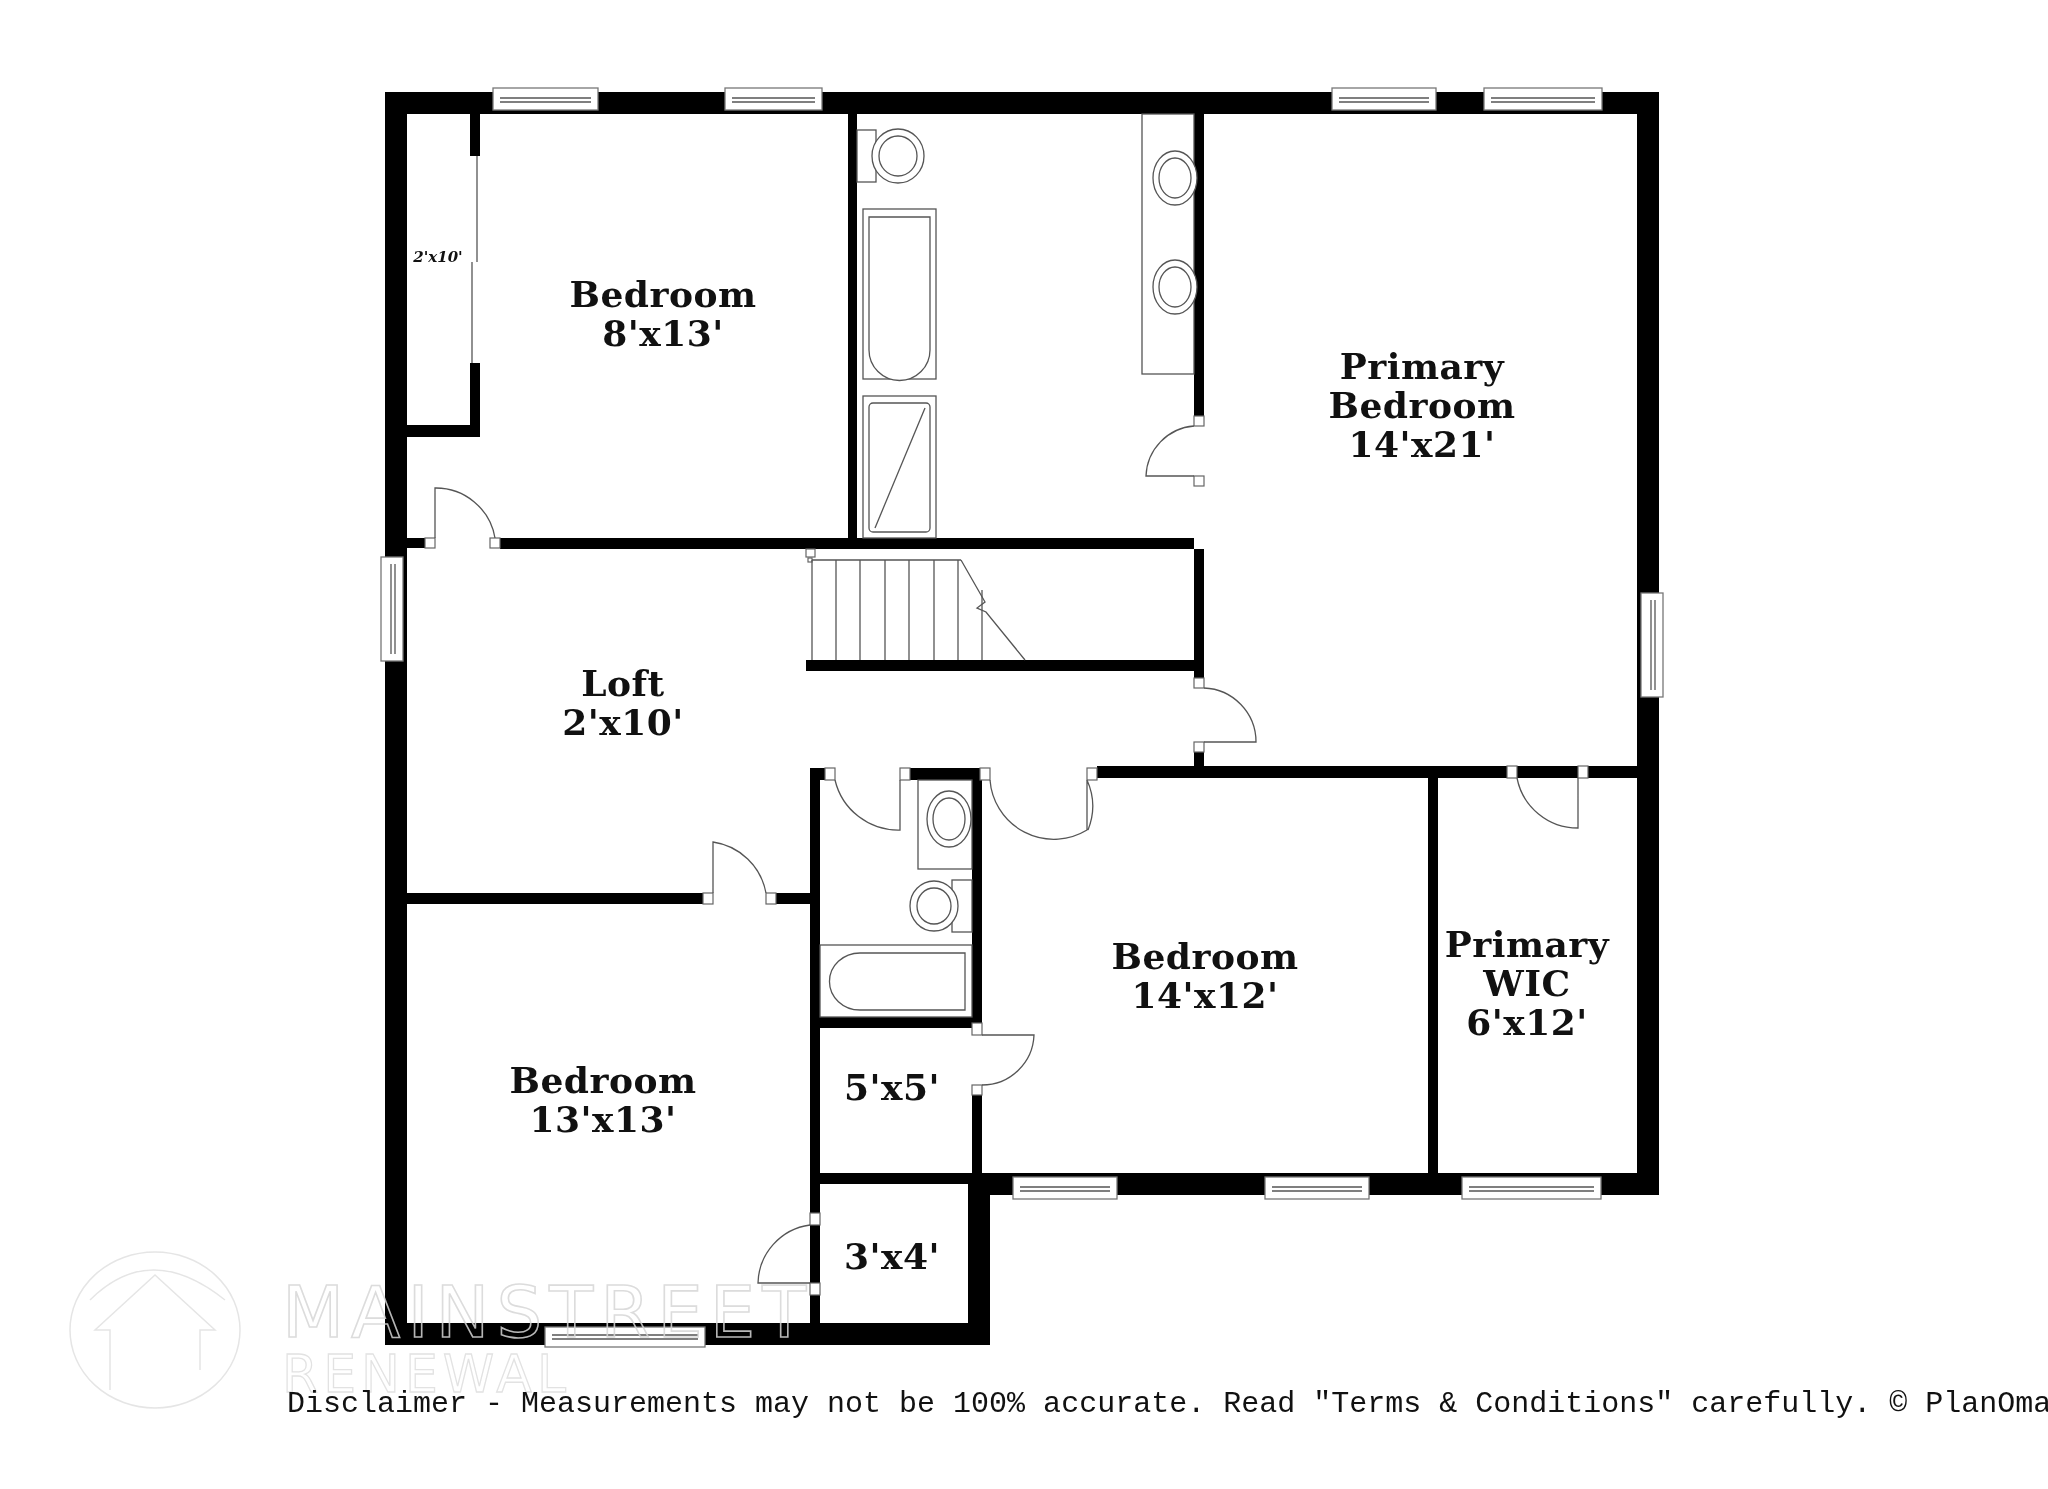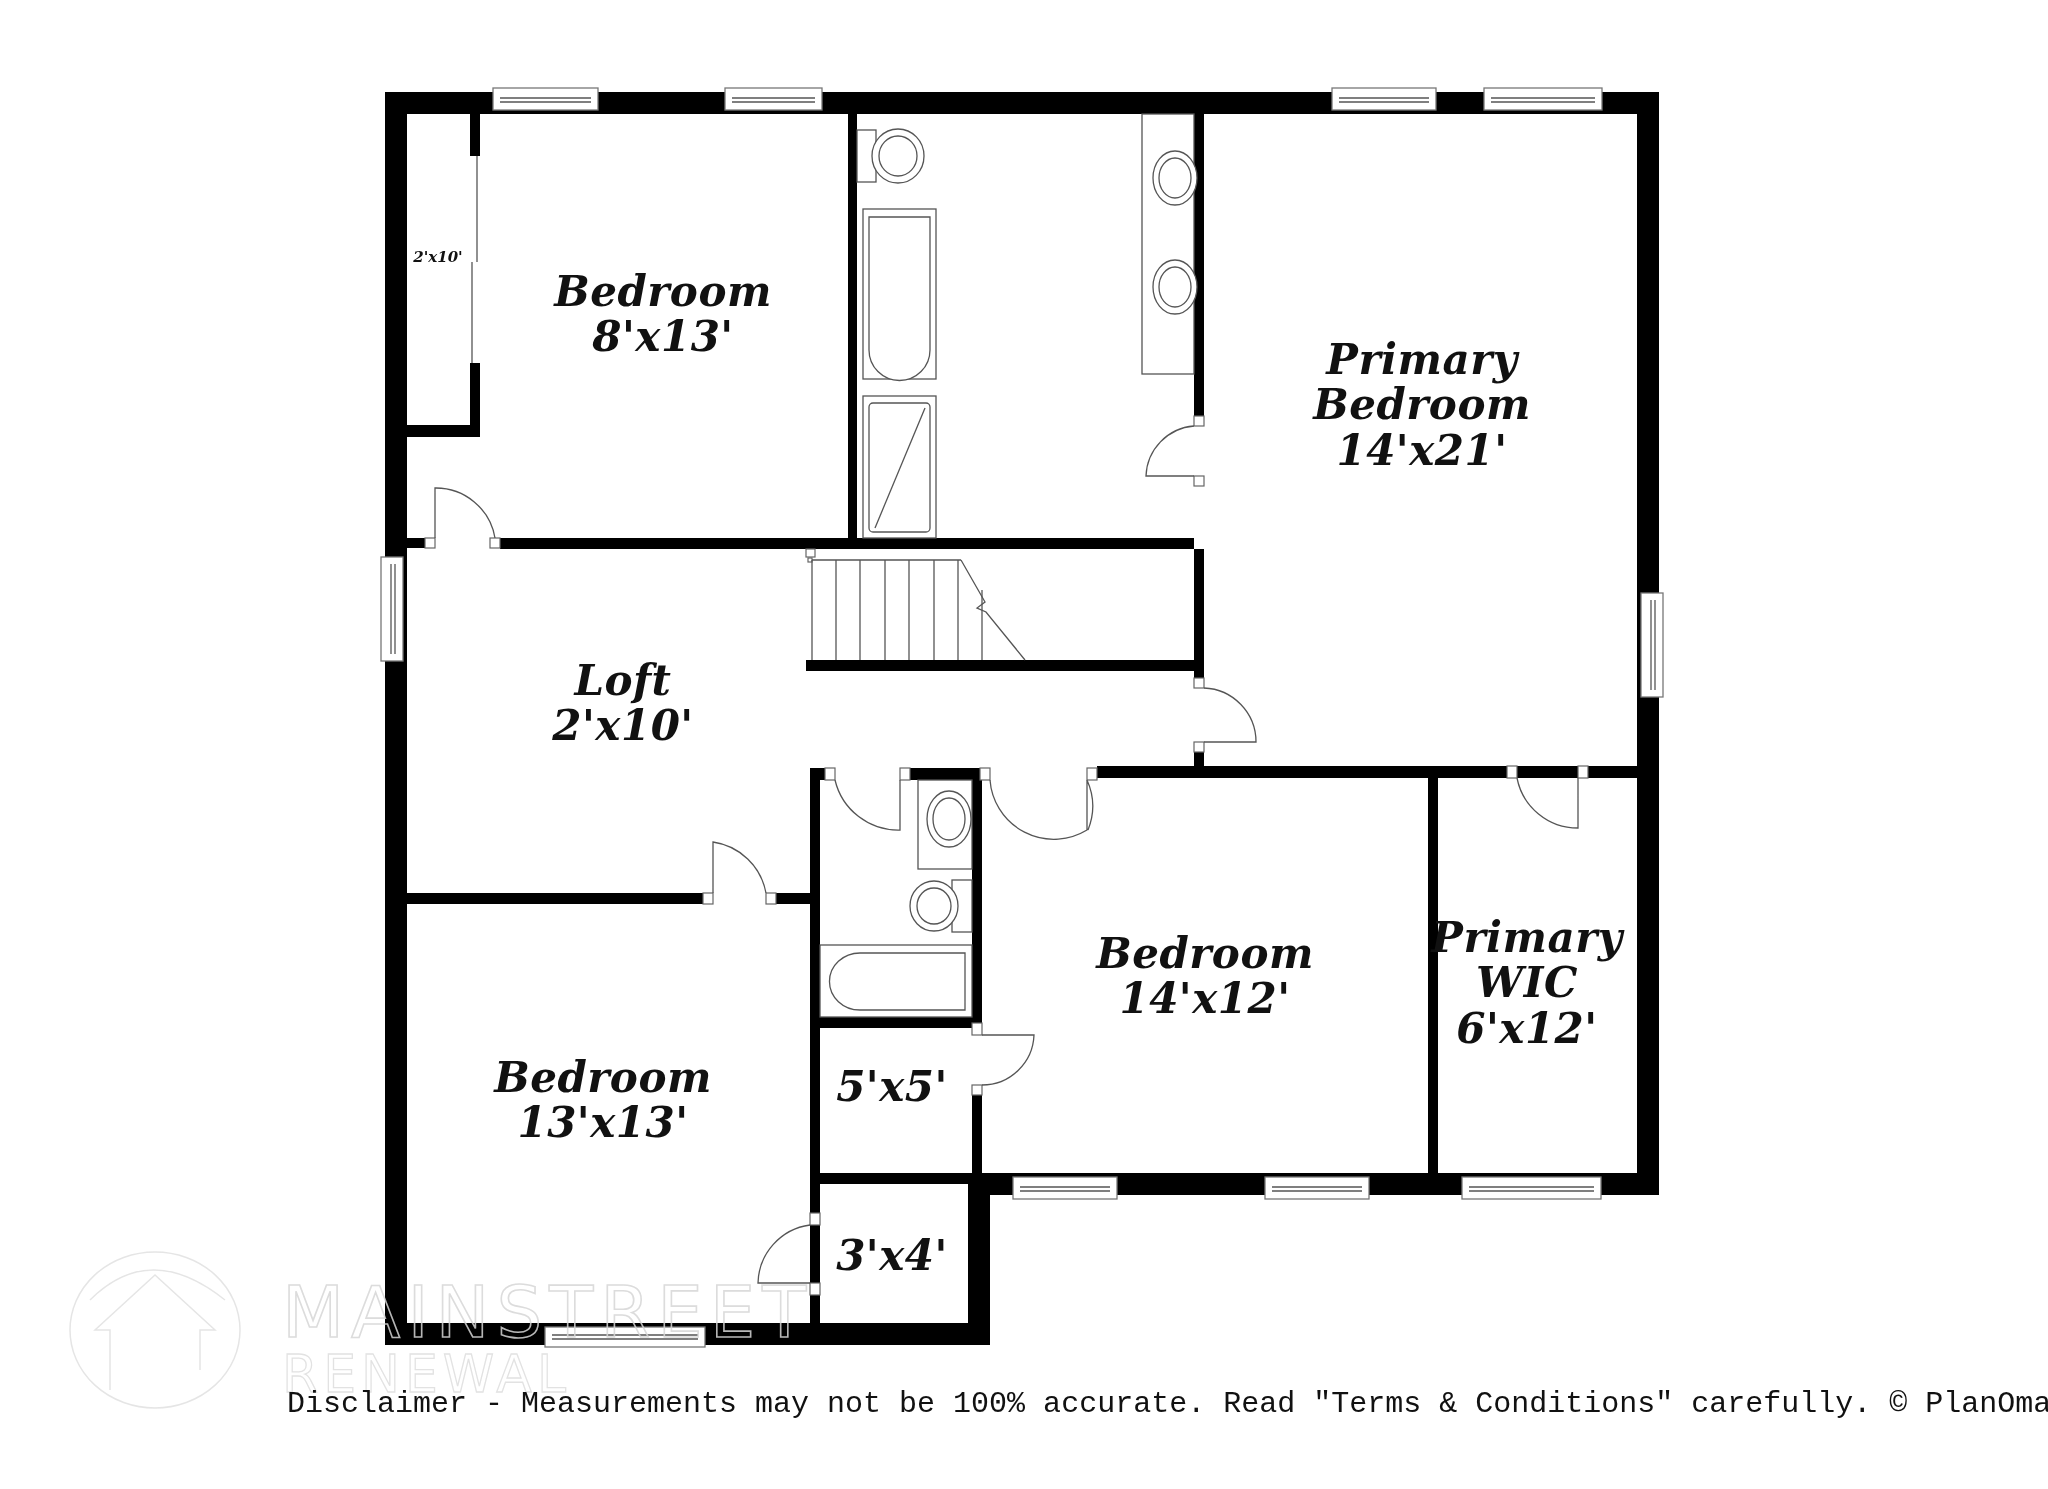--- a/index.html
+++ b/index.html
@@ -4,21 +4,21 @@
 <style>
   html,body{margin:0;padding:0;background:#ffffff;}
   body{width:2048px;height:1489px;position:relative;overflow:hidden;font-family:"DejaVu Serif","Liberation Serif",serif;}
   #plan{position:absolute;left:0;top:0;width:2048px;height:1489px;}
   .wall{fill:#000000;}
   .fix{fill:#ffffff;stroke:#555555;stroke-width:1.3;}
   .line{fill:none;stroke:#555555;stroke-width:1.3;}
   .win{fill:#ffffff;stroke:#777777;stroke-width:1.3;}
   .jamb{fill:#ffffff;stroke:#666666;stroke-width:1.2;}
   .label{position:absolute;text-align:center;font-weight:bold;color:#111111;line-height:1.08;white-space:nowrap;transform:translate(-50%,-50%);font-family:"DejaVu Serif","Liberation Serif",serif;}
-  .lbl-big{font-size:42px;letter-spacing:0.5px;font-style:italic;}
+  .lbl-big{font-size:36px;letter-spacing:0.5px;}
   .lbl-small{font-size:15px;font-style:italic;}
   .label span{display:block;}
   .disclaimer{position:absolute;left:287px;top:1387px;font-family:Liberation Mono, monospace;font-size:30px;color:#111111;white-space:nowrap;}
 </style>
 </head>
 <body>
 
 <svg id="plan" viewBox="0 0 2048 1489" xmlns="http://www.w3.org/2000/svg">
 
   <g opacity="0.55">

